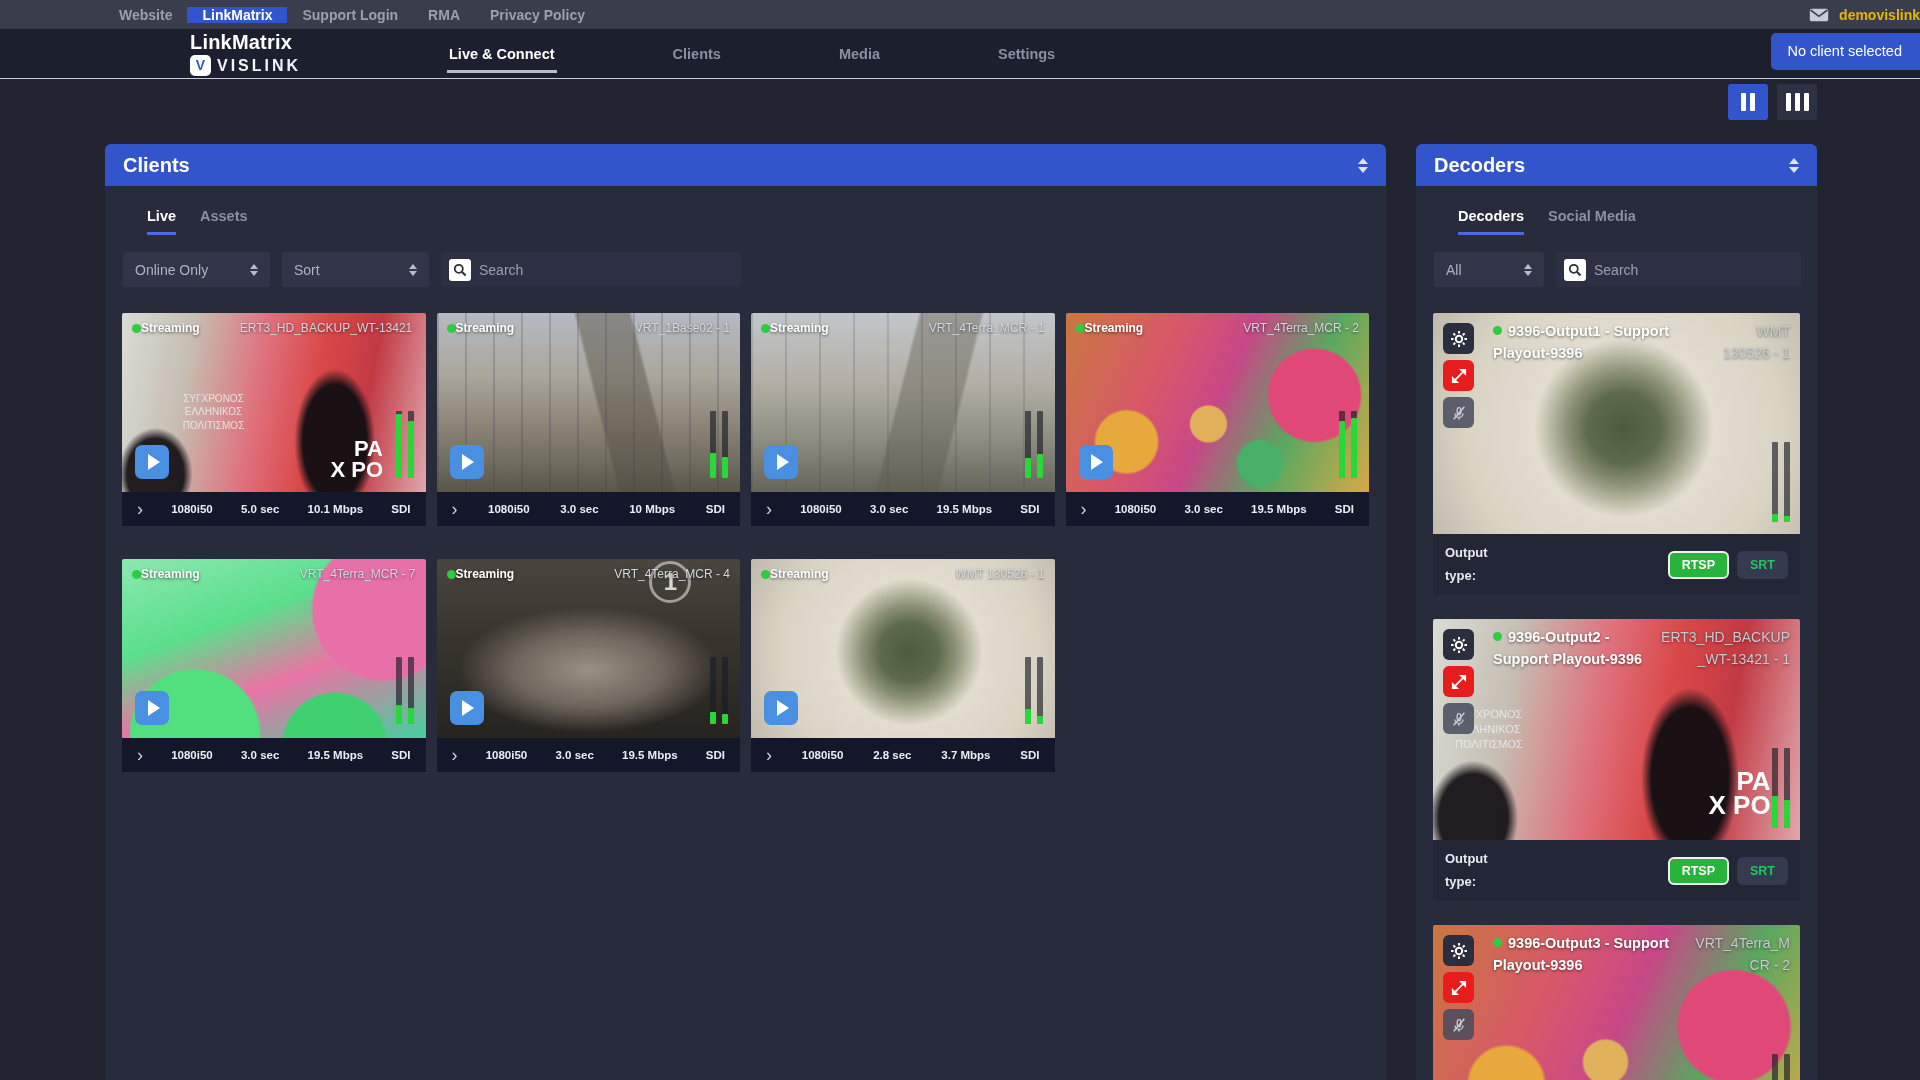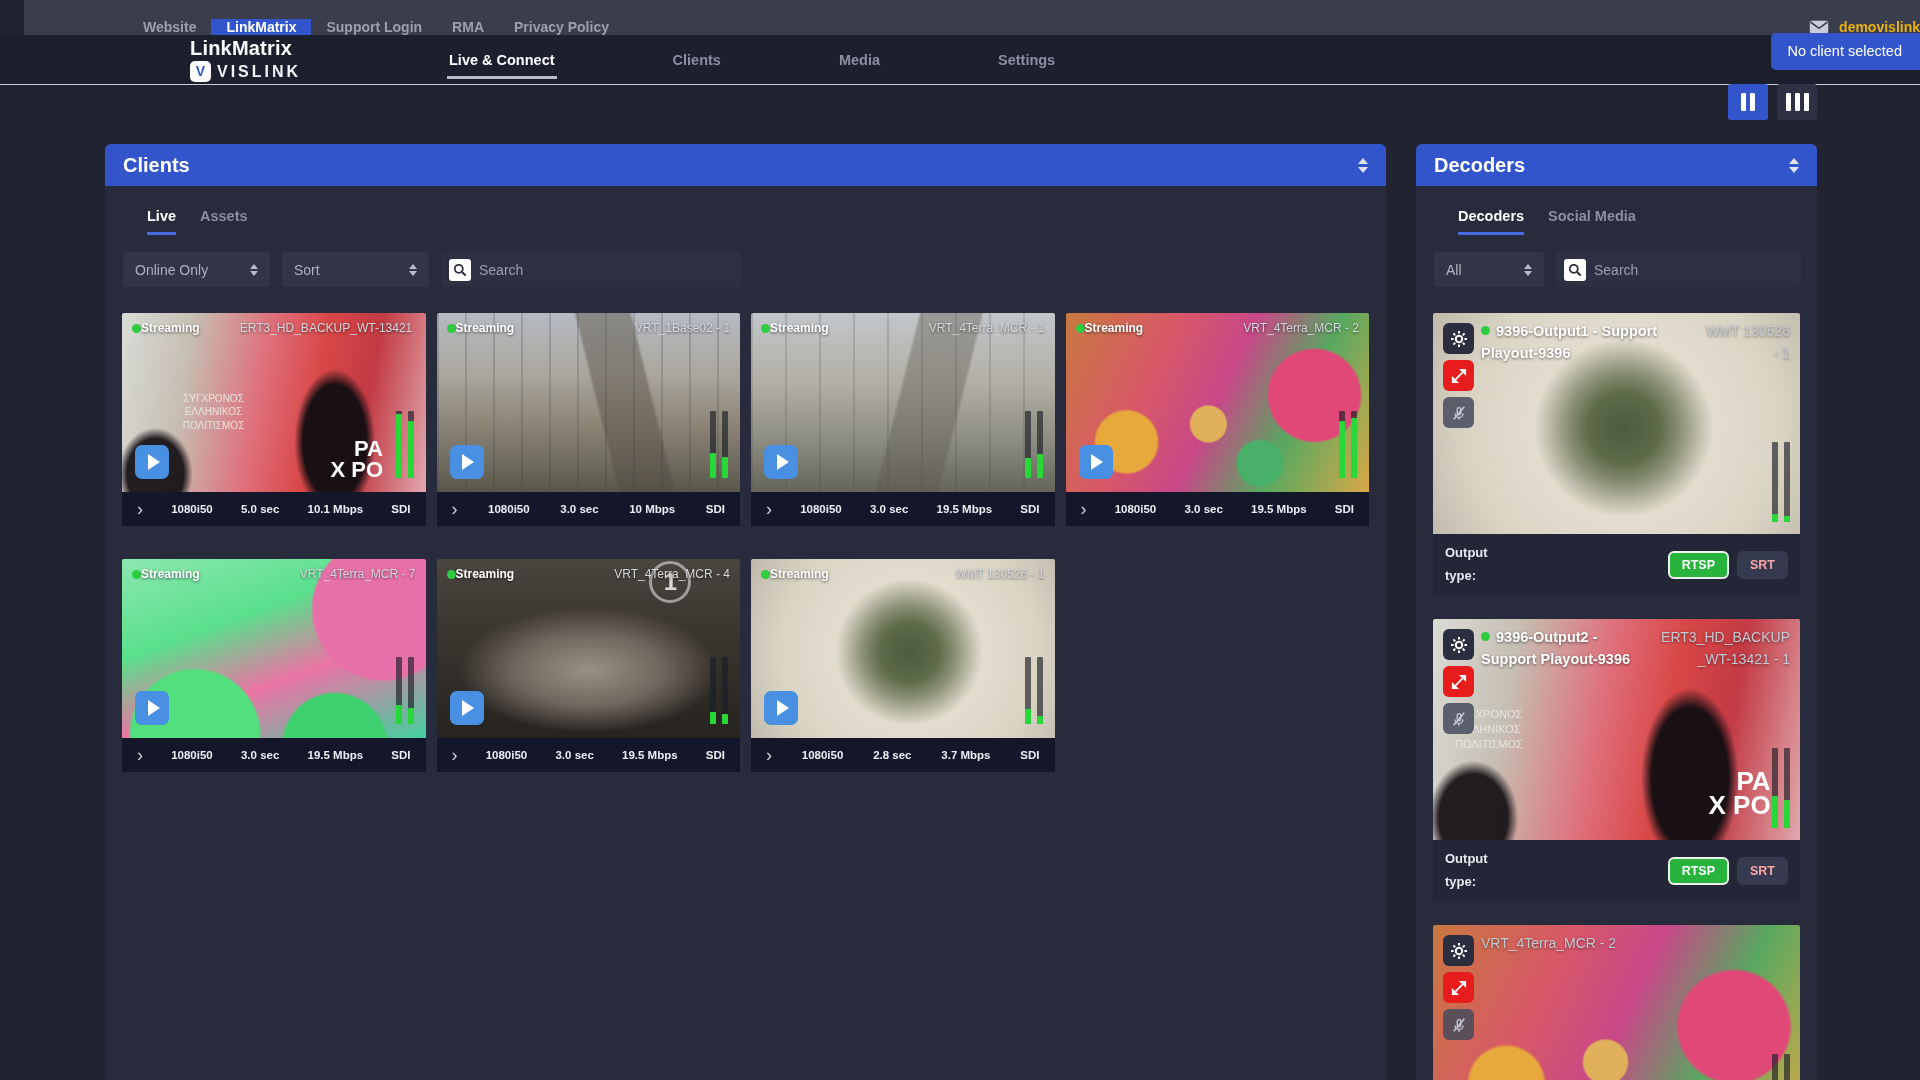--- a/index.html
+++ b/index.html
@@ -4,21 +4,21 @@
 <style>
   * { margin:0; padding:0; box-sizing:border-box; }
   html,body { width:1920px; height:1080px; }
   body {
     position:relative; overflow:hidden;
     background:#212330;
     font-family:"Liberation Sans", sans-serif;
     color:#fff;
   }
   
-  .topnav { height:35px; background:#3a3d4b; display:flex; align-items:flex-end; padding-left:104px;margin-left:24px; }
+  .topnav { height:29px; background:#3a3d4b; display:flex; align-items:center; padding-left:104px; }
   .nav-item { display:flex; align-items:center; padding:0 15px; font-size:14px; font-weight:700; color:#9ba0ae; cursor:pointer; text-decoration:none; }
   .nav-item.active { background:#3355cc; color:#fff; }
   .nav-user { margin-left:auto; display:flex; align-items:center; gap:10px; font-size:14px; font-weight:700; color:#eab308; }
   .nav-user svg { display:block; }
   
   .header { height:50px; background:#1c1f2e; position:relative; border-bottom:1px solid #c9cdd6; }
   .logo { position:absolute; left:190px; top:2px; line-height:1.1; }
   .logo-title { font-size:20px; font-weight:800; color:#fff; letter-spacing:0.2px; }
   .logo-brand-row { display:flex; align-items:center; gap:6px; margin-top:2px; }
   .vmark { width:21px; height:21px; background:#fff; border-radius:5px; color:#3355cc; font-weight:800; font-size:14px; display:flex; align-items:center; justify-content:center; }
@@ -103,31 +103,31 @@
     radial-gradient(circle at 52% 52%, #4c5a3e 0%, #5d6b4a 16%, #8a8f74 25%, #e2ddcf 40%, #d9d4c4 70%, #beb9ab 100%); }
   
   .dcards { margin:26px 17px 0; }
   .dcard { margin-bottom:24px; }
   .dthumb { height:221px; position:relative; overflow:hidden; border-radius:2px 2px 0 0; }
   .icon-stack { position:absolute; left:10px; top:10px; display:flex; flex-direction:column; gap:6px; z-index:4; }
   .sq { width:31px; height:31px; border-radius:6px; display:flex; align-items:center; justify-content:center; cursor:pointer; }
   .sq-gear { background:#2b2e3e; }
   .sq-red { background:#e71c1c; }
   .sq-mute { background:rgba(70,75,92,.85); }
-  .dtitle-row { position:absolute; top:8px; left:48px; right:10px; display:flex; justify-content:space-between; gap:8px; z-index:3; }
+  .dtitle-row { position:absolute; top:8px; left:60px; right:10px; display:flex; justify-content:space-between; gap:8px; z-index:3; }
   .dname { font-size:14.5px; font-weight:700; color:#fff; line-height:1.5; text-shadow:0 1px 3px rgba(0,0,0,.55); }
   .dname .dot { margin-right:6px; position:relative; top:-1px; }
   .dsource { font-size:14px; color:#c6cad2; text-align:right; line-height:1.55; max-width:45%; overflow-wrap:anywhere; text-shadow:0 1px 3px rgba(0,0,0,.5); }
   .dmeters { position:absolute; right:10px; bottom:12px; display:flex; gap:6px; z-index:2; }
   .dmeters .meter { height:80px; }
   .dinfo { height:61px; background:#232637; display:flex; align-items:center; justify-content:space-between; padding:0 12px; }
   .outlabel { width:56px; font-size:13px; font-weight:700; color:#e8eaf0; line-height:1.7; }
   .outbtns { display:flex; gap:8px; }
   .btn-rtsp { background:#28b43c; border:2px solid #eef3ee; border-radius:6px; color:#fff; font-weight:700; font-size:12.5px; padding:5px 12px; cursor:pointer; font-family:"Liberation Sans",sans-serif; }
-  .btn-srt { background:#363a4e; border:none; border-radius:6px; color:#fca5a5; font-weight:700; font-size:12.5px; padding:7px 13px; cursor:pointer; font-family:"Liberation Sans",sans-serif; }
+  .btn-srt { background:#363a4e; border:none; border-radius:6px; color:#22c55e; font-weight:700; font-size:12.5px; padding:7px 13px; cursor:pointer; font-family:"Liberation Sans",sans-serif; }
   .dthumb .greek { font-size:11px; left:6%; top:40%; }
   .dthumb .expo { font-size:26px; right:8%; bottom:10%; }
 </style>
 </head>
 <body>
 
 <div class="topnav">
   <a class="nav-item">Website</a>
   <a class="nav-item active">LinkMatrix</a>
   <a class="nav-item">Support Login</a>
@@ -614,20 +614,21 @@
           <span class="sq sq-mute">
             <svg width="16" height="16" viewBox="0 0 18 18">
                 <rect x="7" y="3" width="4" height="8" rx="2" stroke="#c8ccd8" fill="none" stroke-width="1.5"></rect>
                 <path d="M4.5 9.5 a4.5 4.5 0 0 0 9 0" stroke="#c8ccd8" fill="none" stroke-width="1.5"></path>
                 <line x1="9" y1="14" x2="9" y2="16.5" stroke="#c8ccd8" stroke-width="1.5"></line>
                 <line x1="3" y1="16" x2="15" y2="2" stroke="#c8ccd8" stroke-width="1.8"></line>
               </svg>
           </span>
         </div>
         <div class="dtitle-row">
+          <span class="dname"><i class="dot"></i><span>9396-Output3 - Support Playout-9396</span></span>
           <span class="dsource">VRT_4Terra_MCR - 2</span>
         </div>
         <div class="dmeters">
           <span class="meter"></span>
           <span class="meter"></span>
         </div>
       </div>
 
     </div>
 

